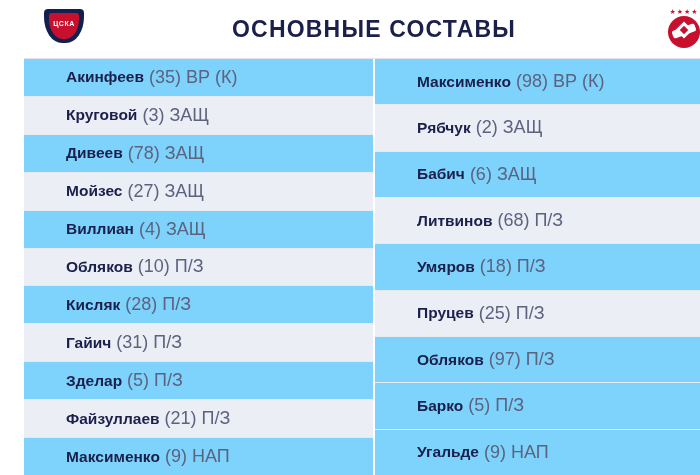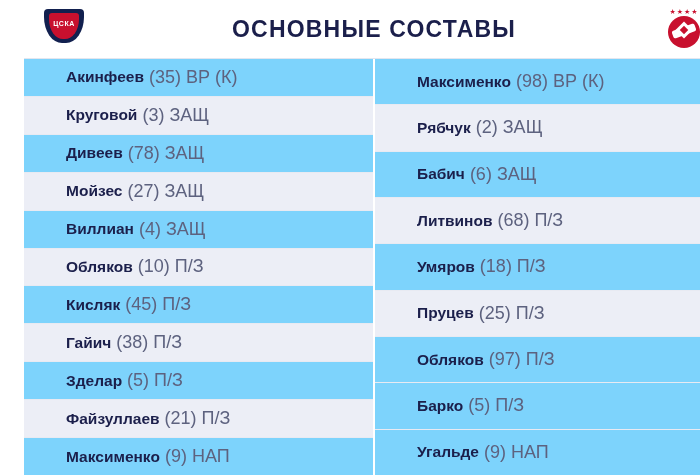--- a/index.html
+++ b/index.html
@@ -213,25 +213,25 @@
       <div class="row odd">
           <span class="player-name">Виллиан</span>
           <span class="player-meta">(4) ЗАЩ</span>
         </div>
       <div class="row even">
           <span class="player-name">Обляков</span>
           <span class="player-meta">(10) П/З</span>
         </div>
       <div class="row odd">
           <span class="player-name">Кисляк</span>
-          <span class="player-meta">(45) П/З</span>
+          <span class="player-meta">(28) П/З</span>
         </div>
       <div class="row even">
           <span class="player-name">Гайич</span>
-          <span class="player-meta">(38) П/З</span>
+          <span class="player-meta">(31) П/З</span>
         </div>
       <div class="row odd">
           <span class="player-name">Зделар</span>
           <span class="player-meta">(5) П/З</span>
         </div>
       <div class="row even">
           <span class="player-name">Файзуллаев</span>
           <span class="player-meta">(21) П/З</span>
         </div>
       <div class="row odd">

